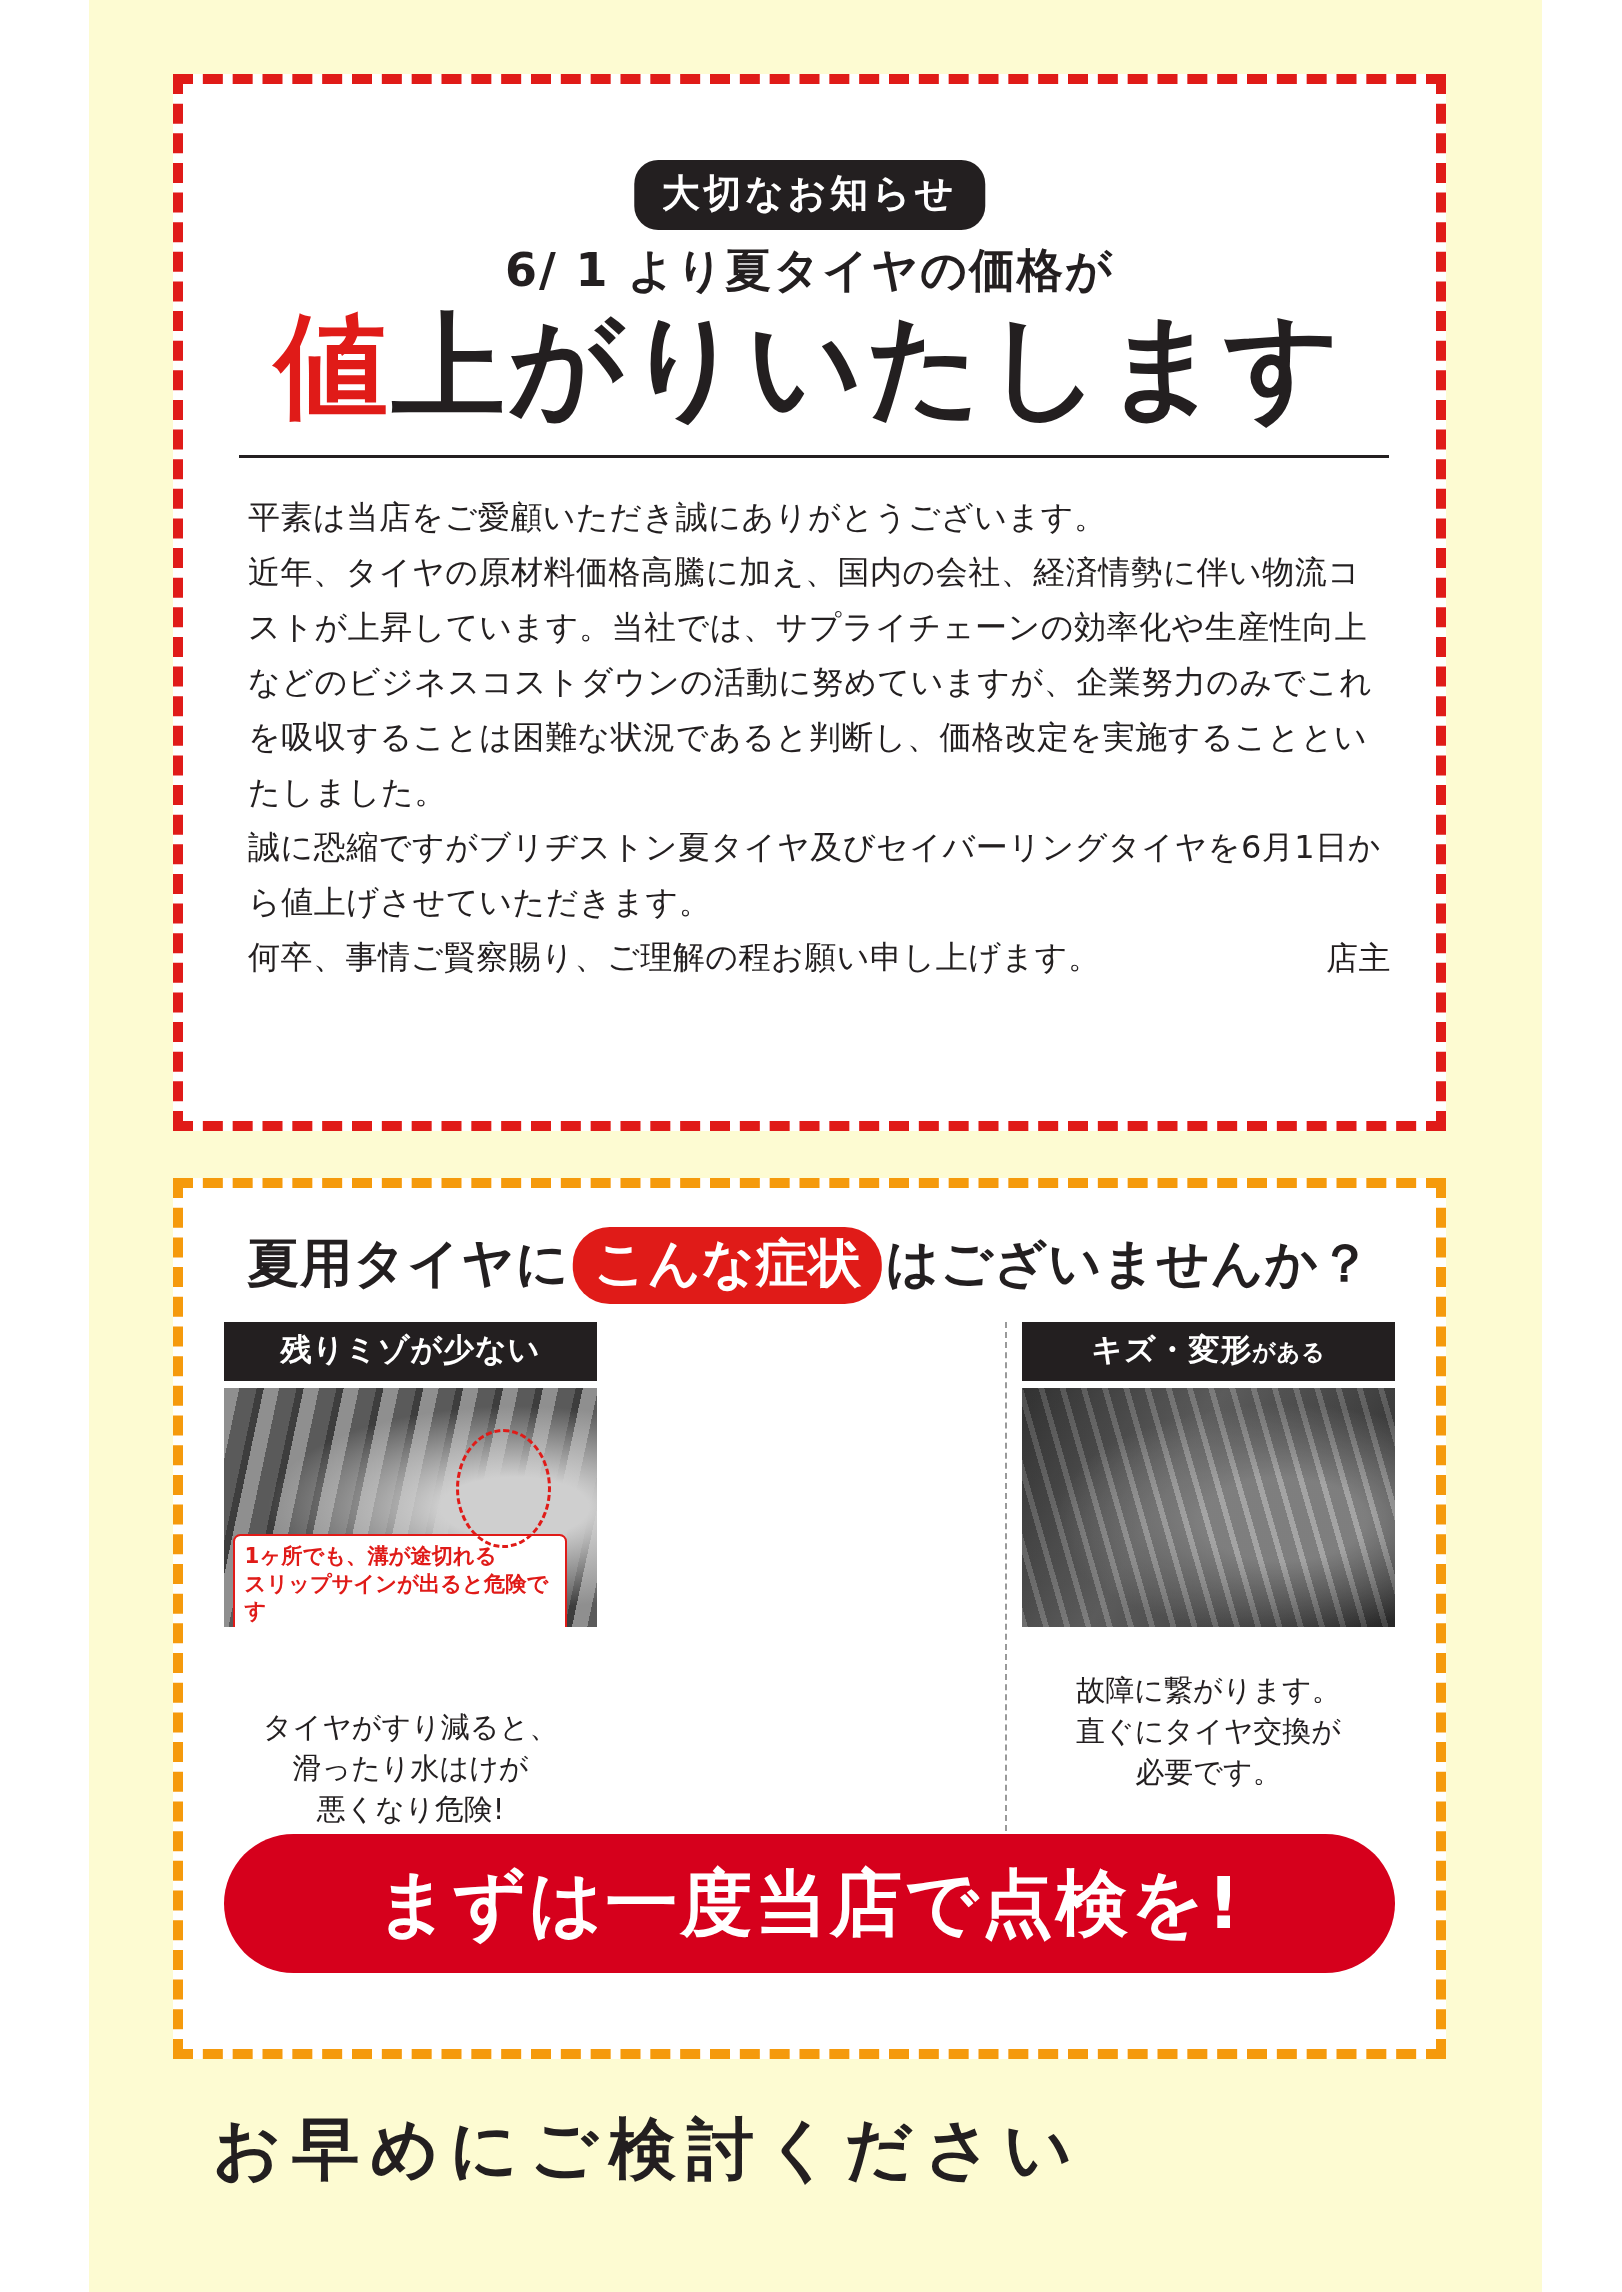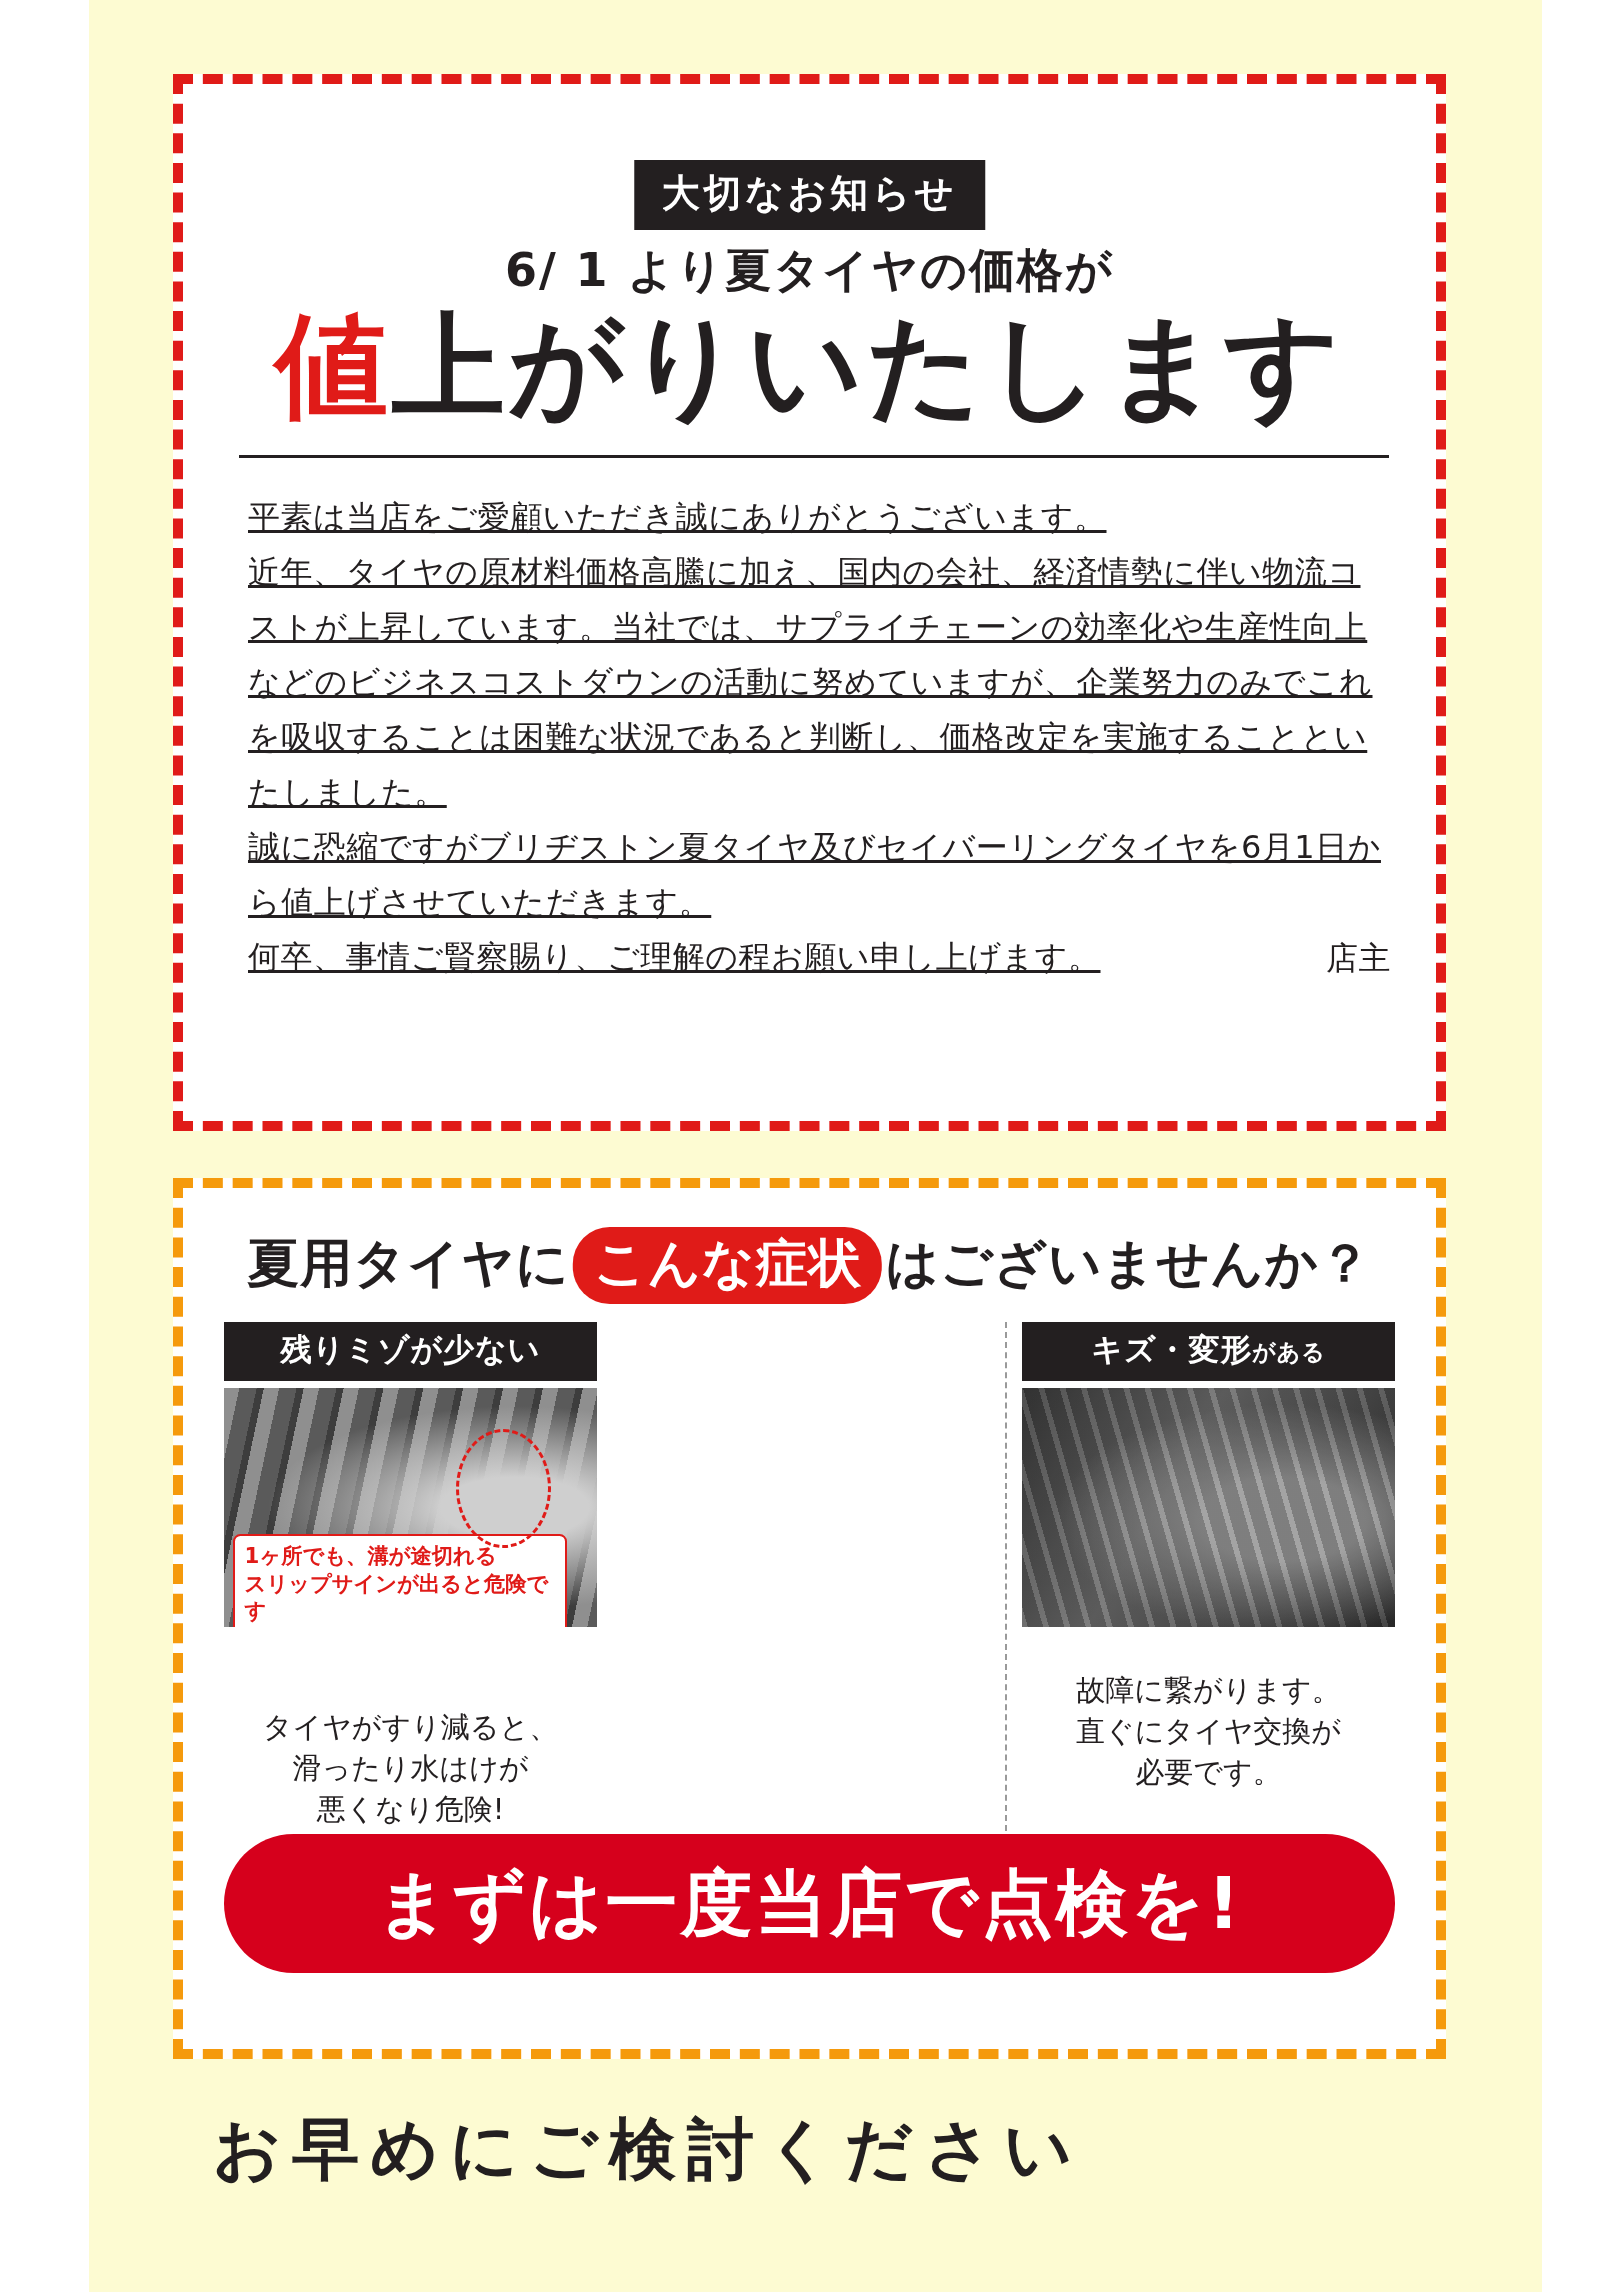--- a/index.html
+++ b/index.html
@@ -43,20 +43,21 @@
     left: 50%;
     transform: translateX(-50%);
     top: 76px;
     background: #231f20;
     color: #ffffff;
     font-size: 38px;
     font-weight: bold;
     letter-spacing: 3.7px;
     padding: 8.3px 28px 11px 28px;
     white-space: nowrap;
+    border-radius: 24px;
   }
   .headline-small {
     position: absolute;
     left: 50%;
     transform: translateX(-50%);
     top: 156px;
     font-size: 46px;
     font-weight: bold;
     color: #231f20;
     letter-spacing: 1.9px;
@@ -90,21 +91,20 @@
     top: 406px;
     width: 1143px;
     font-size: 32px;
     line-height: 1.72;
     color: #231f20;
     letter-spacing: 0.5px;
   }
   .body-copy p {
     margin: 0 0 0 0;
     text-indent: 0;
-    text-decoration: underline;
   }
   .signature {
     display: block;
     text-align: right;
     margin-top: -54px;
   }
 
   
   .panel-symptoms {
     position: absolute;

